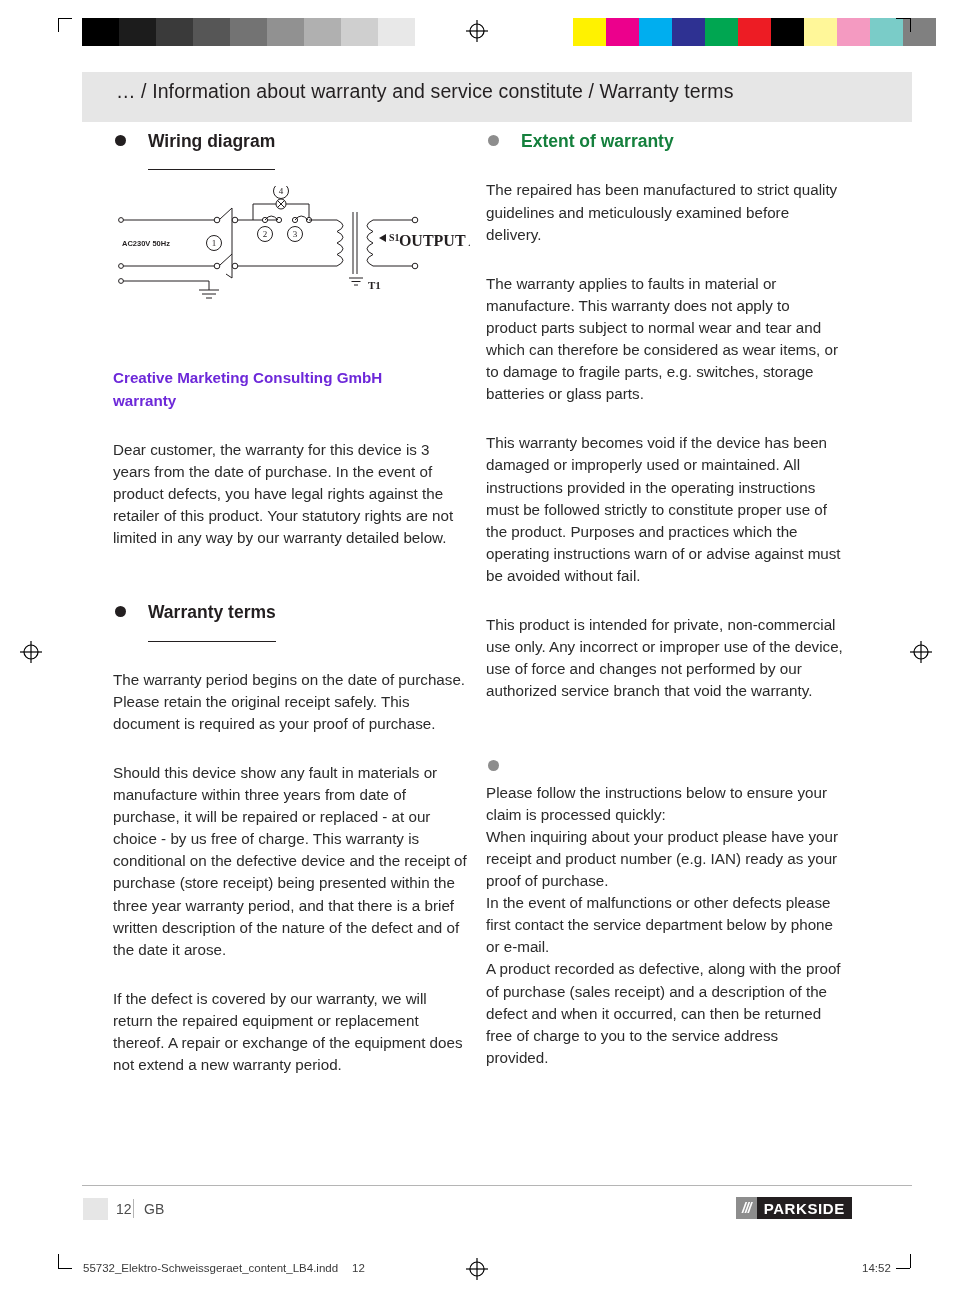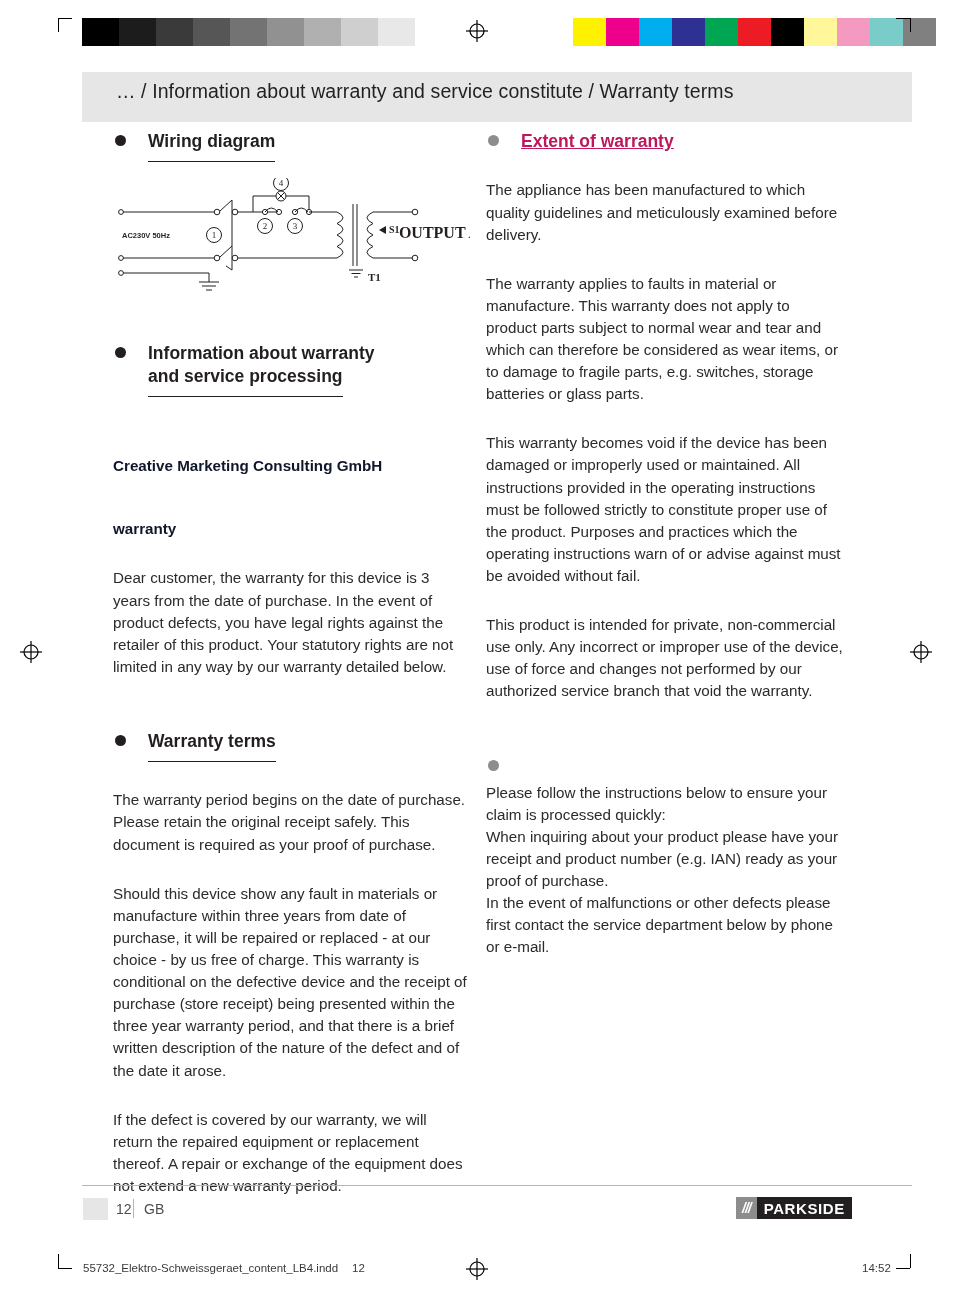--- a/index.html
+++ b/index.html
@@ -108,37 +108,36 @@
     left: 2px;
     top: 5px;
     width: 11px;
     height: 11px;
     border-radius: 50%;
     background: #231f20;
   }
   h2.section-heading .hl {
     display: inline-block;
     border-bottom: 1.5px solid #231f20;
-    padding-bottom: 9px;
-  }
-
-  
-  #right-column h2.section-heading { color: #be185d; text-decoration: underline; }
+    padding-bottom: 17px;
+  }
+
+  
+  #right-column h2.section-heading { color: #15803d; }
   #right-column h2.section-heading .bullet { background: #8d8d8d; }
 
   p.body {
     margin: 0;
     font-size: 15.2px;
     line-height: 1.455;
     color: #2b2b2b;
   }
   p.body.bold {
     font-weight: bold;
-    color: #0f172a;
-    margin-top: 41px;
+    color: #6d28d9;
   }
 
   .gap-sm { height: 17px; }
   .gap-md { height: 27px; }
   .gap-lg { height: 40px; }
   .gap-xl { height: 52px; }
 
   
   #wiring-diagram {
     margin-top: 16px;
@@ -393,25 +392,20 @@
     <text x="152" y="51" font-family="'Liberation Serif', serif" font-size="9" text-anchor="middle" fill="#231f20">2</text>
     <text x="182" y="51" font-family="'Liberation Serif', serif" font-size="9" text-anchor="middle" fill="#231f20">3</text>
     <text x="168" y="8" font-family="'Liberation Serif', serif" font-size="9" text-anchor="middle" fill="#231f20">4</text>
     <text x="276" y="55" font-family="'Liberation Serif', serif" font-size="10" font-weight="bold" fill="#231f20">S1</text>
     <text x="298" y="60" font-family="'Liberation Serif', serif" font-size="16" font-weight="bold" fill="#231f20" text-anchor="middle" transform="translate(48,0)">OUTPUT AC48V</text>
     <text x="255" y="103" font-family="'Liberation Serif', serif" font-size="11" font-weight="bold" fill="#231f20">T1</text>
   </svg>
 
   <div class="gap-lg"></div>
 
-  <h2 class="section-heading">
-    <span class="bullet"></span>
-    <span>Information about warranty</span><br>
-    <span class="hl">and service processing</span>
-  </h2>
 
   <div class="gap-sm"></div>
 
   <p class="body bold">Creative Marketing Consulting GmbH</p>
   <p class="body bold">warranty</p>
 
   <div class="gap-md"></div>
 
   <p class="body">Dear customer, the warranty for this device is 3 years from the date of purchase. In the event of product defects, you have legal rights against the retailer of this product. Your statutory rights are not limited in any way by our warranty detailed below.</p>
 
@@ -438,21 +432,21 @@
 
 <div class="column" id="right-column">
 
   <h2 class="section-heading">
     <span class="bullet"></span>
     <span>Extent of warranty</span>
   </h2>
 
   <div class="gap-md"></div>
 
-  <p class="body">The appliance has been manufactured to which quality guidelines and meticulously examined before delivery.</p>
+  <p class="body">The repaired has been manufactured to strict quality guidelines and meticulously examined before delivery.</p>
 
   <div class="gap-md"></div>
 
   <p class="body">The warranty applies to faults in material or manufacture. This warranty does not apply to product parts subject to normal wear and tear and which can therefore be considered as wear items, or to damage to fragile parts, e.g. switches, storage batteries or glass parts.</p>
 
   <div class="gap-md"></div>
 
   <p class="body">This warranty becomes void if the device has been damaged or improperly used or maintained. All instructions provided in the operating instructions must be followed strictly to constitute proper use of the product. Purposes and practices which the operating instructions warn of or advise against must be avoided without fail.</p>
 
   <div class="gap-md"></div>
@@ -463,20 +457,21 @@
 
   <h2 class="section-heading">
     <span class="bullet"></span>
   </h2>
 
   <div class="gap-md"></div>
 
   <p class="body">Please follow the instructions below to ensure your claim is processed quickly:</p>
   <p class="body">When inquiring about your product please have your receipt and product number (e.g. IAN) ready as your proof of purchase.</p>
   <p class="body">In the event of malfunctions or other defects please first contact the service department below by phone or e-mail.</p>
+  <p class="body">A product recorded as defective, along with the proof of purchase (sales receipt) and a description of the defect and when it occurred, can then be returned free of charge to you to the service address provided.</p>
 
 </div>
 
 <div id="footer-rule"></div>
 <div id="page-marker"></div>
 <div id="page-number">12</div>
 <div id="page-divider"></div>
 <div id="page-locale">GB</div>
 
 <div id="parkside-logo">

